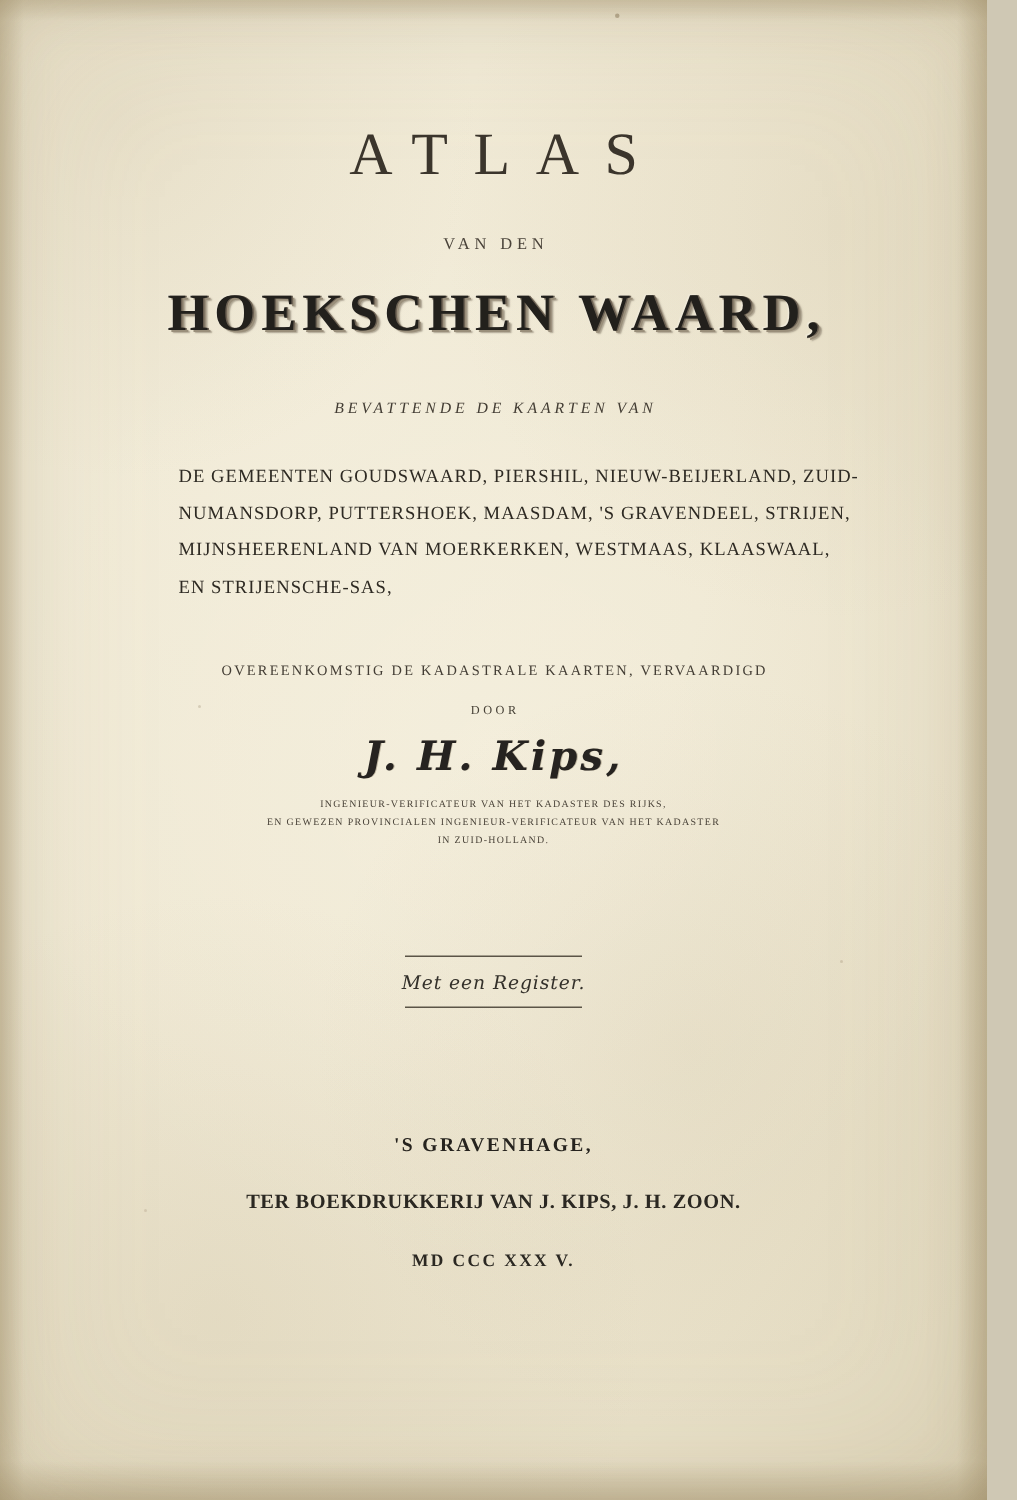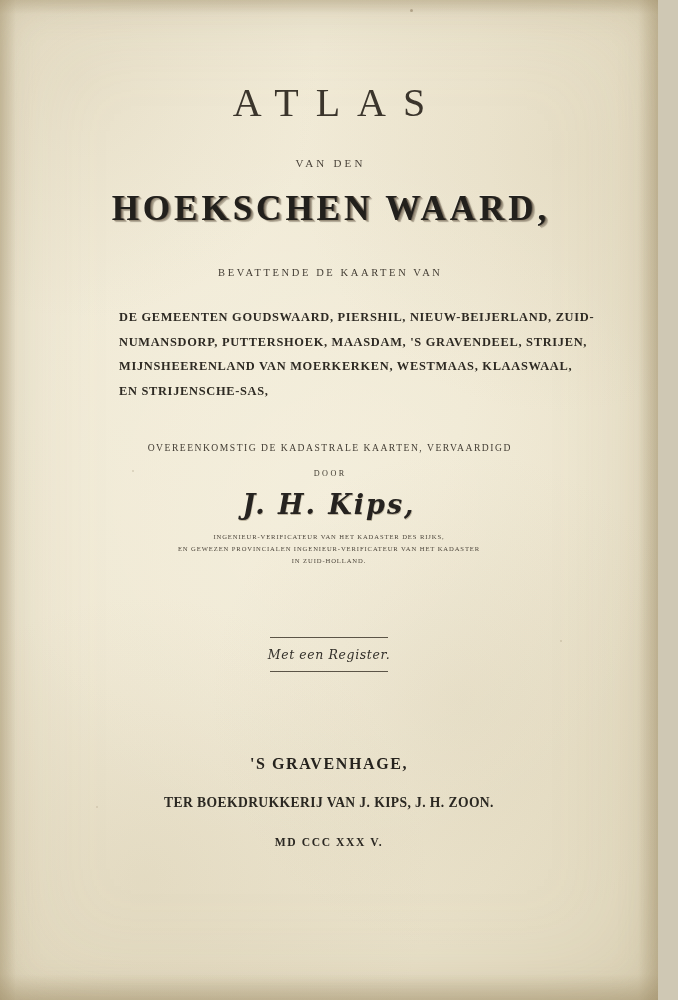--- a/index.html
+++ b/index.html
@@ -128,27 +128,28 @@
       -1px -1px 0 #efe9d8;
     line-height: 1.05;
   }
 
   .bevattende {
     margin-top: 39px;
     font-size: 10.5px;
     letter-spacing: 2.6px;
     text-indent: 2.6px;
     color: #433d34;
+    font-style: italic;
   }
 
   .municipalities {
     margin: 27px auto 0 auto;
     width: 420px;
     font-size: 12.4px;
-    font-weight: 700;
+    font-weight: 400;
     letter-spacing: 0.7px;
     line-height: 2.0;
     color: #2e2a23;
     text-align: left;
   }
   .municipalities .line {
     display: block;
     white-space: nowrap;
   }
 
@@ -203,21 +204,21 @@
     margin: 9px 0 9px 0;
     font-family: "DejaVu Serif", serif;
     font-style: italic;
     font-size: 12.5px;
     letter-spacing: 0.6px;
     color: #33302a;
   }
 
   .city {
     margin-top: 83px;
-    font-size: 16px;
+    font-size: 13px;
     font-weight: 700;
     letter-spacing: 1.6px;
     color: #26231e;
   }
 
   .printer {
     margin-top: 22px;
     font-size: 13.6px;
     font-weight: 700;
     letter-spacing: 0.4px;

